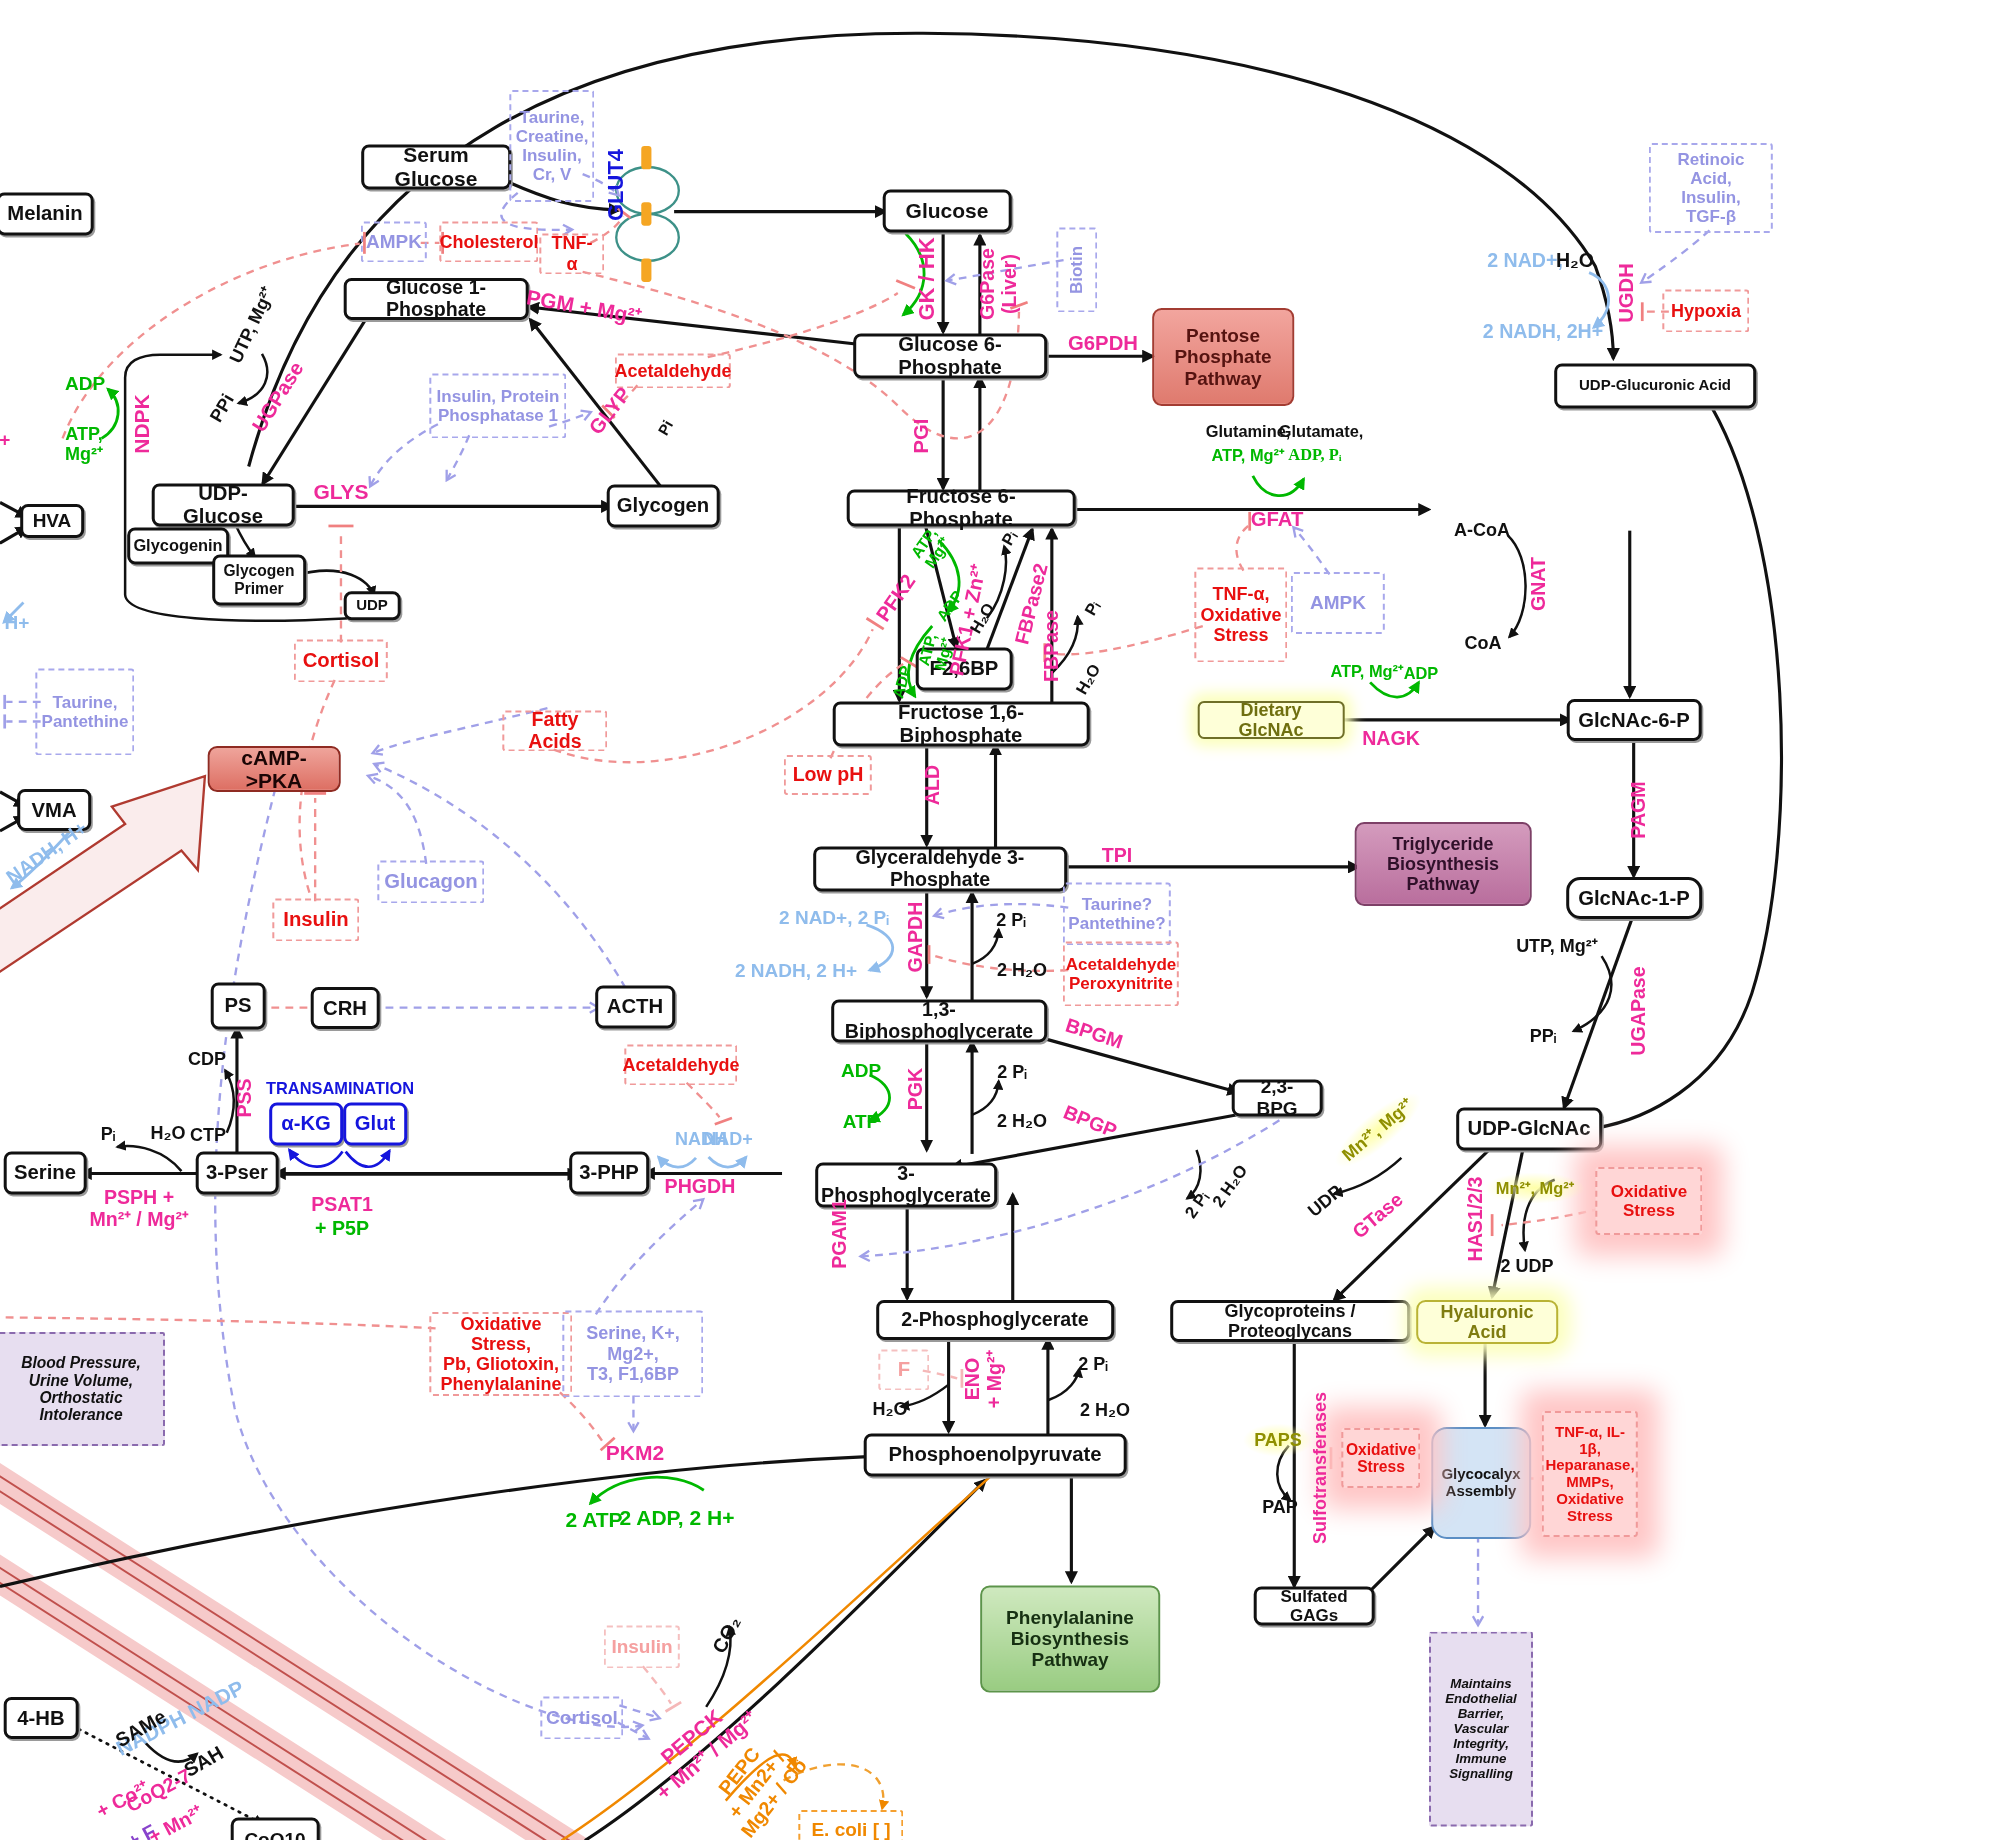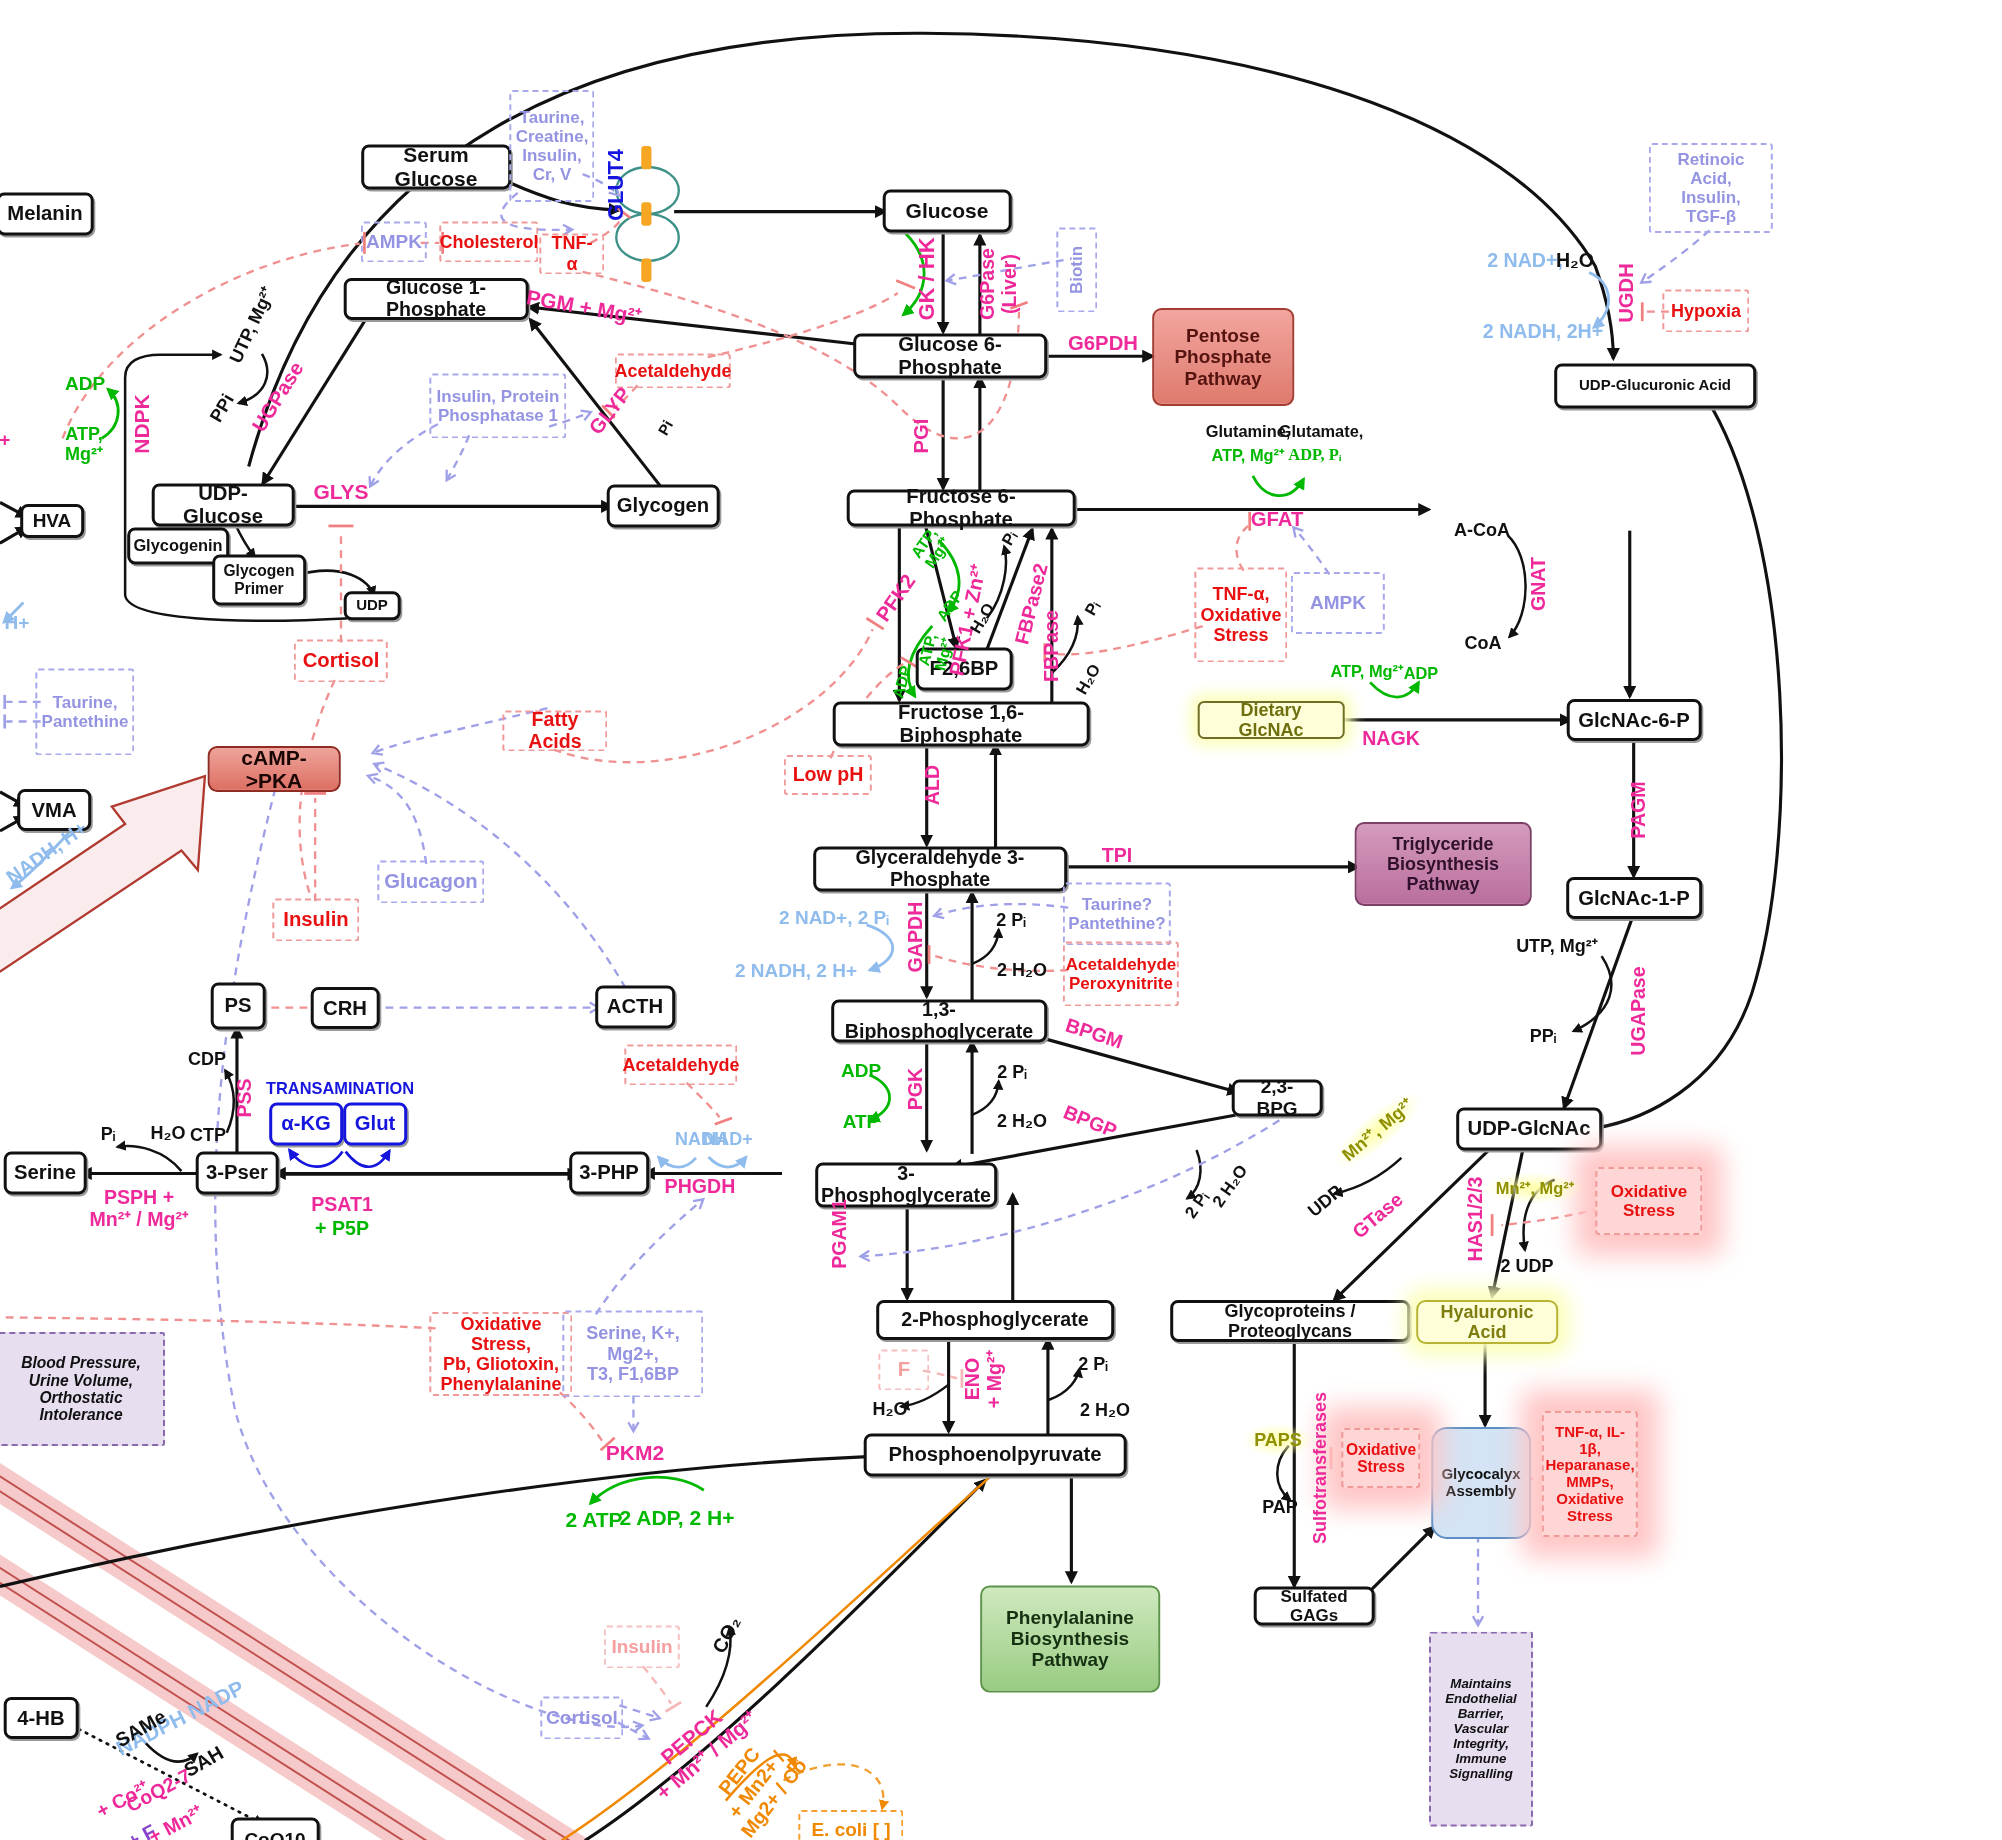--- a/index.html
+++ b/index.html
@@ -290,21 +290,21 @@
       <div class="nd box" style="left: 995px; top: 1320px; width: 219px; height: 31px; font-size: 19.6px; transform: translate(-50%, -50%);">2-Phosphoglycerate</div>
       <div class="nd box" style="left: 995px; top: 1455px; width: 244px; height: 34px; font-size: 20.3px; transform: translate(-50%, -50%);">Phosphoenolpyruvate</div>
       <div class="nd box" style="left: 238px; top: 1006px; width: 36px; height: 38px; font-size: 20.3px; transform: translate(-50%, -50%);">PS</div>
       <div class="nd box" style="left: 345px; top: 1008px; width: 50px; height: 33px; font-size: 20.3px; transform: translate(-50%, -50%);">CRH</div>
       <div class="nd box" style="left: 635px; top: 1007px; width: 61px; height: 34px; font-size: 20.3px; transform: translate(-50%, -50%);">ACTH</div>
       <div class="nd box" style="left: 45px; top: 1173px; width: 64px; height: 34px; font-size: 20.3px; transform: translate(-50%, -50%);">Serine</div>
       <div class="nd box" style="left: 237px; top: 1173px; width: 64px; height: 34px; font-size: 20.3px; transform: translate(-50%, -50%);">3-Pser</div>
       <div class="nd box" style="left: 609px; top: 1173px; width: 61px; height: 34px; font-size: 20.3px; transform: translate(-50%, -50%);">3-PHP</div>
       <div class="nd box" style="left: 1615px; top: 386px; width: 183px; height: 36px; font-size: 15px; transform: translate(-50%, -50%); margin-left: 40px;">UDP-Glucuronic Acid</div>
       <div class="nd box" style="left: 1634px; top: 720px; width: 116px; height: 33px; font-size: 20.3px; transform: translate(-50%, -50%);">GlcNAc-6-P</div>
-      <div class="nd box" style="left: 1634px; top: 898px; width: 117px; height: 33px; font-size: 20.3px; transform: translate(-50%, -50%);">GlcNAc-1-P</div>
+      <div class="nd box" style="left: 1634px; top: 898px; width: 117px; height: 33px; font-size: 20.3px; transform: translate(-50%, -50%); border-radius: 14px;">GlcNAc-1-P</div>
       <div class="nd box" style="left: 1529px; top: 1129px; width: 127px; height: 34px; font-size: 20.3px; transform: translate(-50%, -50%);">UDP-GlcNAc</div>
       <div class="nd box" style="left: 1290px; top: 1321px; width: 221px; height: 33px; font-size: 18px; transform: translate(-50%, -50%);">Glycoproteins / Proteoglycans</div>
       <div class="nd box" style="left: 1314px; top: 1606px; width: 102px; height: 30px; font-size: 17px; transform: translate(-50%, -50%);">Sulfated GAGs</div>
       <div class="nd box" style="left: 41px; top: 1718px; width: 56px; height: 33px; font-size: 20.3px; transform: translate(-50%, -50%);">4-HB</div>
       <div class="nd box" style="left: 275px; top: 1840px; width: 70px; height: 36px; font-size: 19px; transform: translate(-50%, -50%);">CoQ10</div>
       <div class="nd box blue-box" style="left: 306px; top: 1124px; width: 55px; height: 34px; font-size: 20.3px; transform: translate(-50%, -50%);">α-KG</div>
       <div class="nd box blue-box" style="left: 375px; top: 1124px; width: 45px; height: 34px; font-size: 20.3px; transform: translate(-50%, -50%);">Glut</div>
       <div class="nd cbox ppp" style="left: 1223px; top: 357px; width: 125px; height: 88px; font-size: 19px; transform: translate(-50%, -50%);">Pentose
 Phosphate
 Pathway</div>

